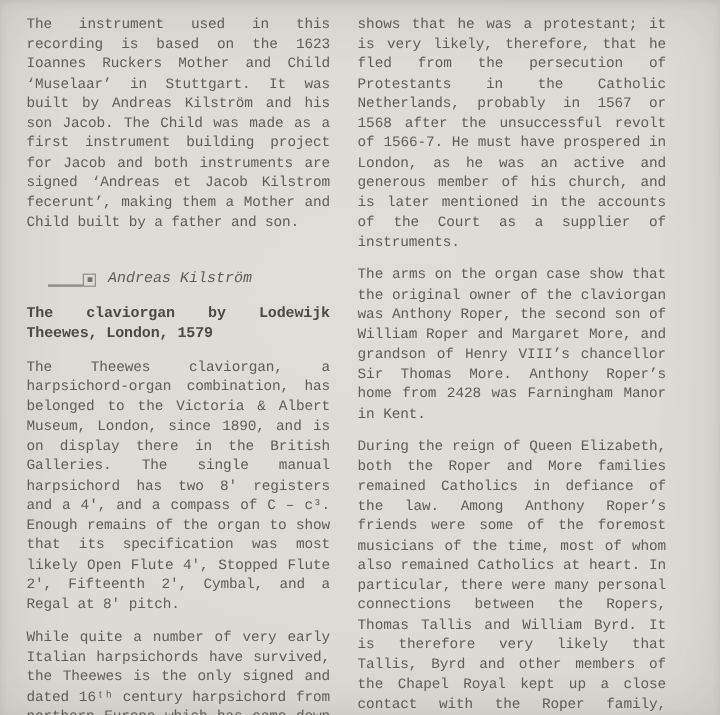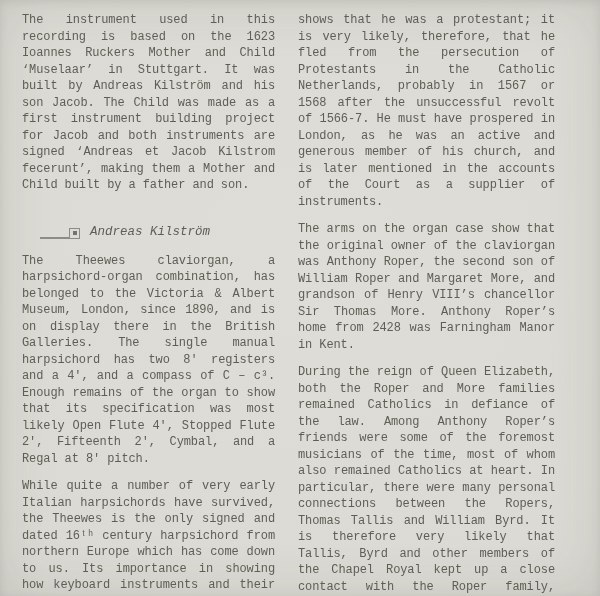--- a/index.html
+++ b/index.html
@@ -96,20 +96,21 @@
       <p class="para">The instrument used in this recording is based on the 1623 Ioannes Ruckers Mother and Child ‘Muselaar’ in Stuttgart. It was built by Andreas Kilström and his son Jacob. The Child was made as a first instrument building project for Jacob and both instruments are signed ‘Andreas et Jacob Kilstrom fecerunt’, making them a Mother and Child built by a father and son.</p>
 
       <div class="signature">
         <span class="sig-rule"></span>
         <span class="sig-square">
             <span class="sig-square-inner"></span>
           </span>
         <span class="sig-name">Andreas Kilström</span>
       </div>
 
+      <h2 class="heading">The claviorgan by Lodewijk Theewes, London, 1579</h2>
 
       <p class="para">The Theewes claviorgan, a harpsichord-organ combination, has belonged to the Victoria &amp; Albert Museum, London, since 1890, and is on display there in the British Galleries. The single manual harpsichord has two 8′ registers and a 4′, and a compass of C – c³. Enough remains of the organ to show that its specification was most likely Open Flute 4′, Stopped Flute 2′, Fifteenth 2′, Cymbal, and a Regal at 8′ pitch.</p>
       <p class="para">While quite a number of very early Italian harpsichords have survived, the Theewes is the only signed and dated 16ᵗʰ century harpsichord from northern Europe which has come down to us. Its importance in showing how keyboard instruments and their music had developed by this stage is therefore crucial.</p>
     </div>
 
     <div class="col col-right">
       <p class="para">shows that he was a protestant; it is very likely, therefore, that he fled from the persecution of Protestants in the Catholic Netherlands, probably in 1567 or 1568 after the unsuccessful revolt of 1566-7. He must have prospered in London, as he was an active and generous member of his church, and is later mentioned in the accounts of the Court as a supplier of instruments.</p>
       <p class="para">The arms on the organ case show that the original owner of the claviorgan was Anthony Roper, the second son of William Roper and Margaret More, and grandson of Henry VIII’s chancellor Sir Thomas More. Anthony Roper’s home from 2428 was Farningham Manor in Kent.</p>
       <p class="para">During the reign of Queen Elizabeth, both the Roper and More families remained Catholics in defiance of the law. Among Anthony Roper’s friends were some of the foremost musicians of the time, most of whom also remained Catholics at heart. In particular, there were many personal connections between the Ropers, Thomas Tallis and William Byrd. It is therefore very likely that Tallis, Byrd and other members of the Chapel Royal kept up a close contact with the Roper family, especially when the Court and the Chapel Royal were in residence at either of the nearby palaces of Greenwich or Eltham. This instrument thus has the closest possible links with Tallis, Byrd, and with other outstanding virginalists of the Elizabethan age.</p>
 

